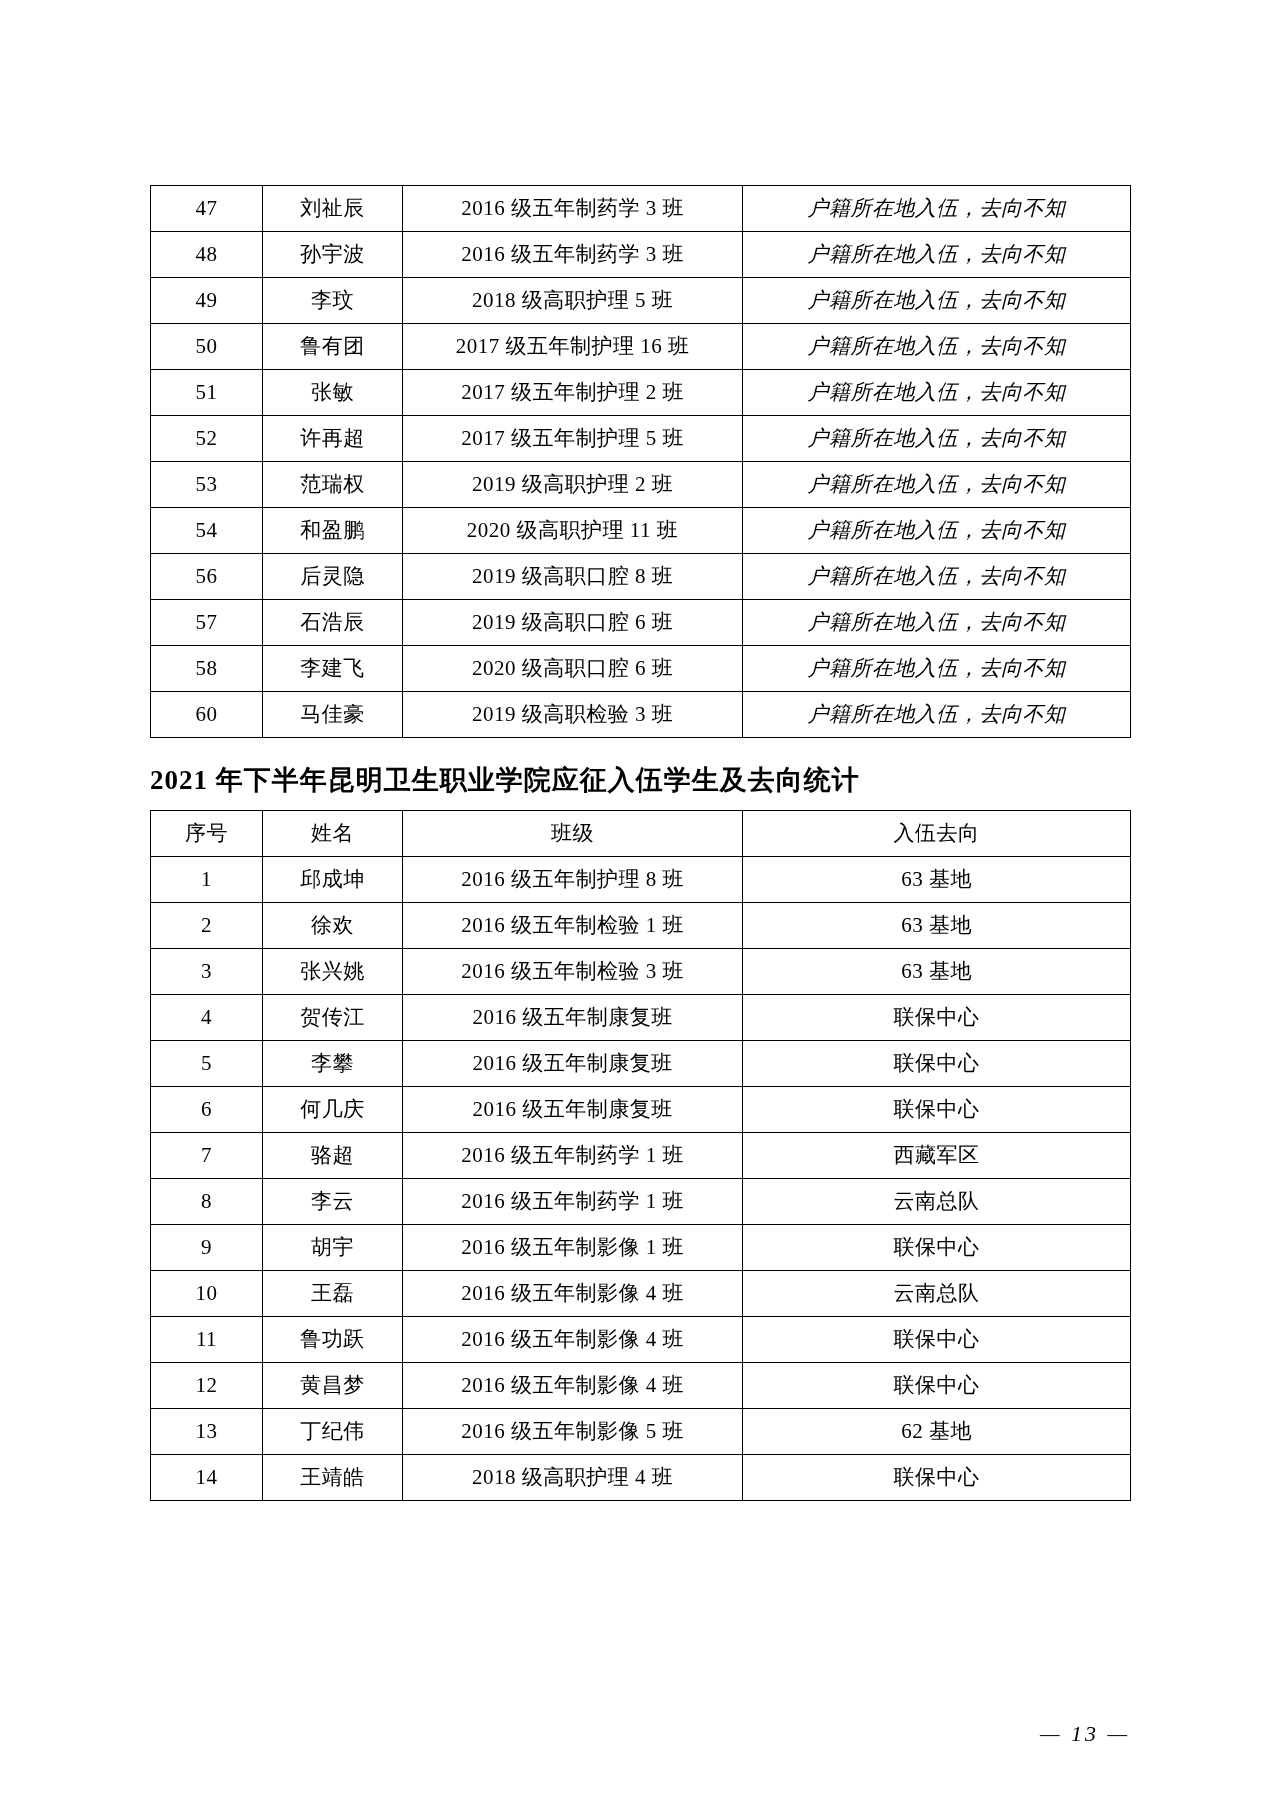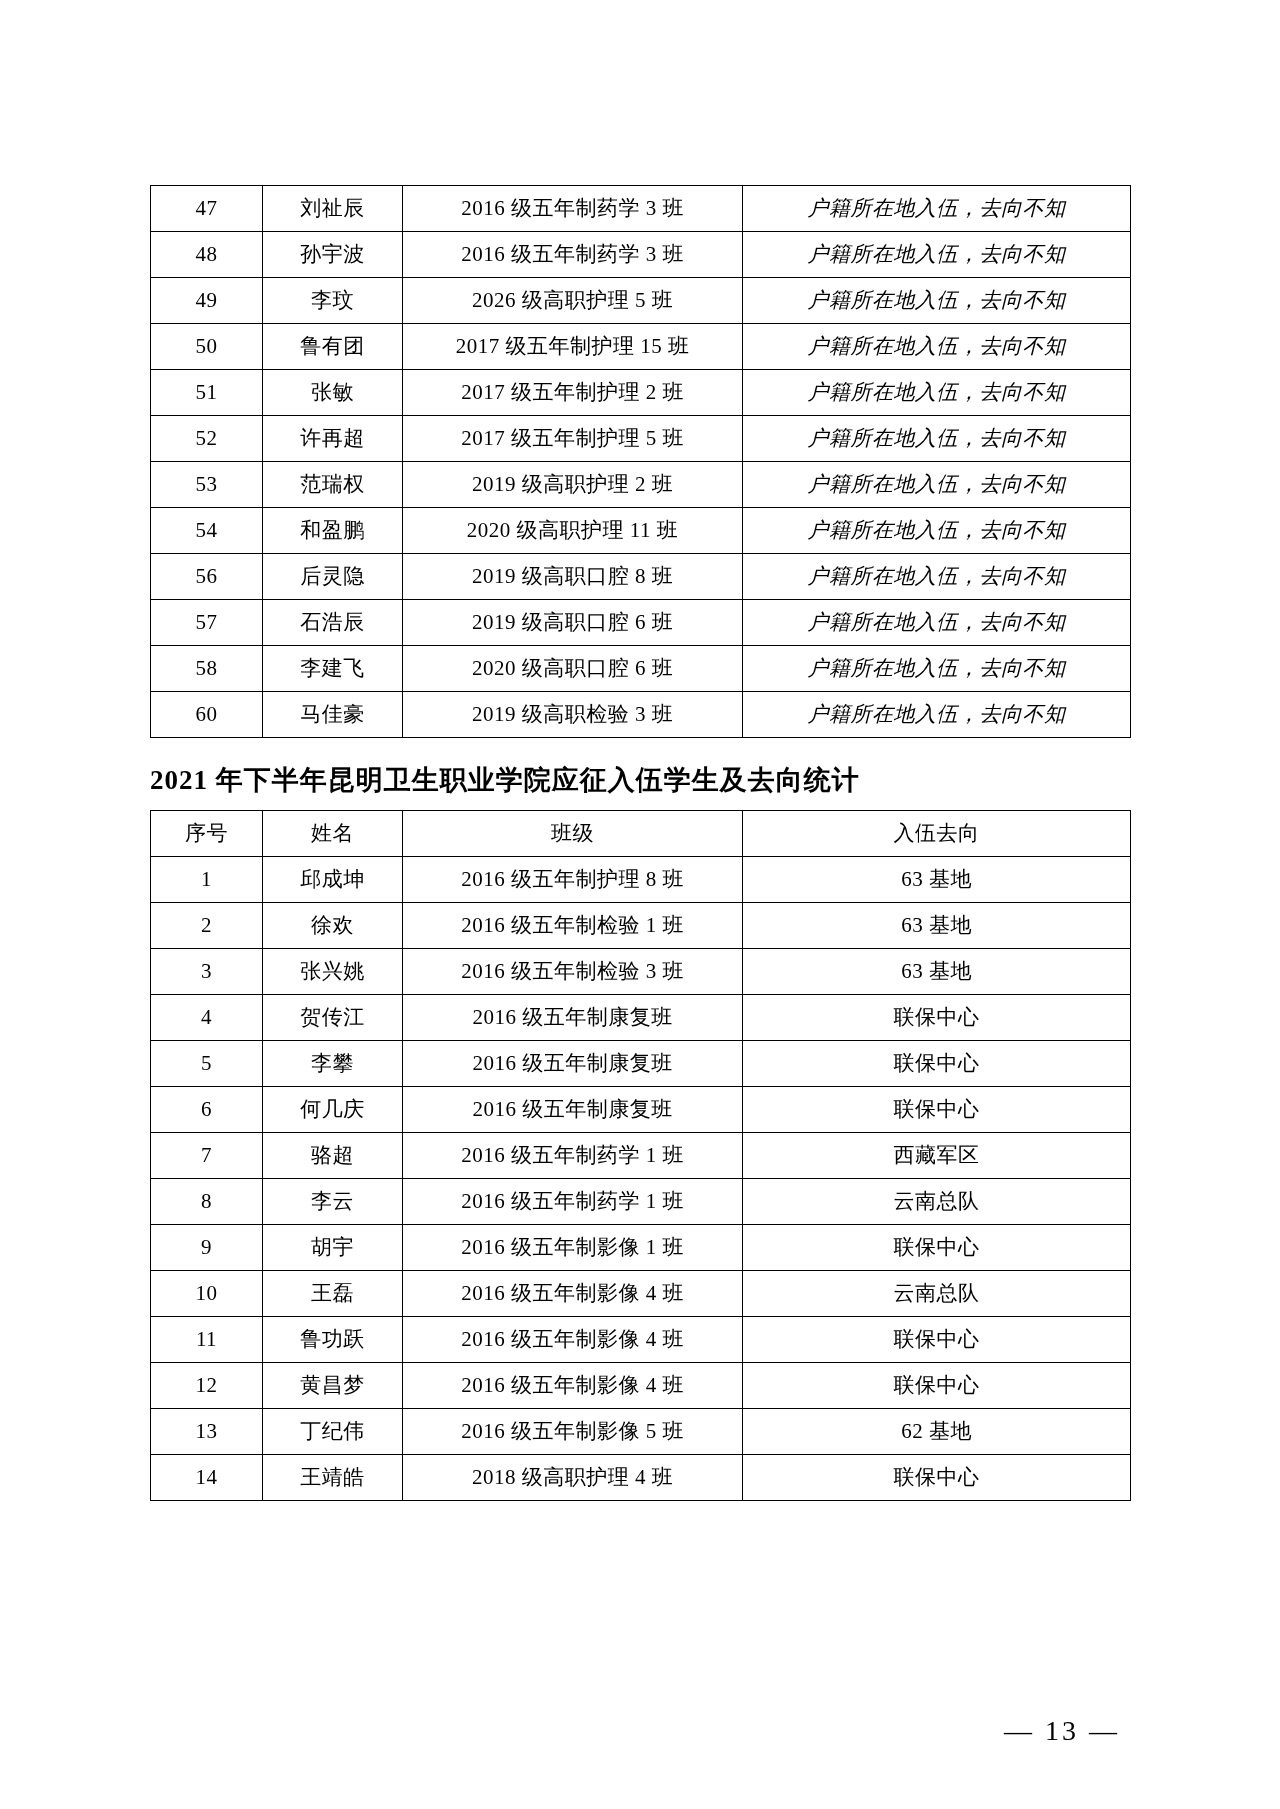--- a/index.html
+++ b/index.html
@@ -63,24 +63,25 @@
     margin: 24px 0 12px 0;
     letter-spacing: 1px;
     font-family: "Liberation Serif", "DejaVu Serif", serif;
   }
   .hdr-cell {
     font-weight: bold;
     font-size: 22px;
   }
   .page-number {
     position: absolute;
-    right: 160px;
+    right: 150px;
     bottom: 62px;
-    font-size: 28px;
+    font-size: 22px;
     letter-spacing: 3px;
+    font-style: italic;
   }
 </style>
 </head>
 <body>
 
 <div class="page">
 
   <div class="spacer-top"></div>
 
   <div class="table-wrap">
@@ -100,27 +101,27 @@
           </tr>
           <tr>
             <td>48</td>
             <td>孙宇波</td>
             <td>2016 级五年制药学 3 班</td>
             <td class="dest-italic">户籍所在地入伍，去向不知</td>
           </tr>
           <tr>
             <td>49</td>
             <td>李玟</td>
-            <td>2026 级高职护理 5 班</td>
+            <td>2018 级高职护理 5 班</td>
             <td class="dest-italic">户籍所在地入伍，去向不知</td>
           </tr>
           <tr>
             <td>50</td>
             <td>鲁有团</td>
-            <td>2017 级五年制护理 15 班</td>
+            <td>2017 级五年制护理 16 班</td>
             <td class="dest-italic">户籍所在地入伍，去向不知</td>
           </tr>
           <tr>
             <td>51</td>
             <td>张敏</td>
             <td>2017 级五年制护理 2 班</td>
             <td class="dest-italic">户籍所在地入伍，去向不知</td>
           </tr>
           <tr>
             <td>52</td>

